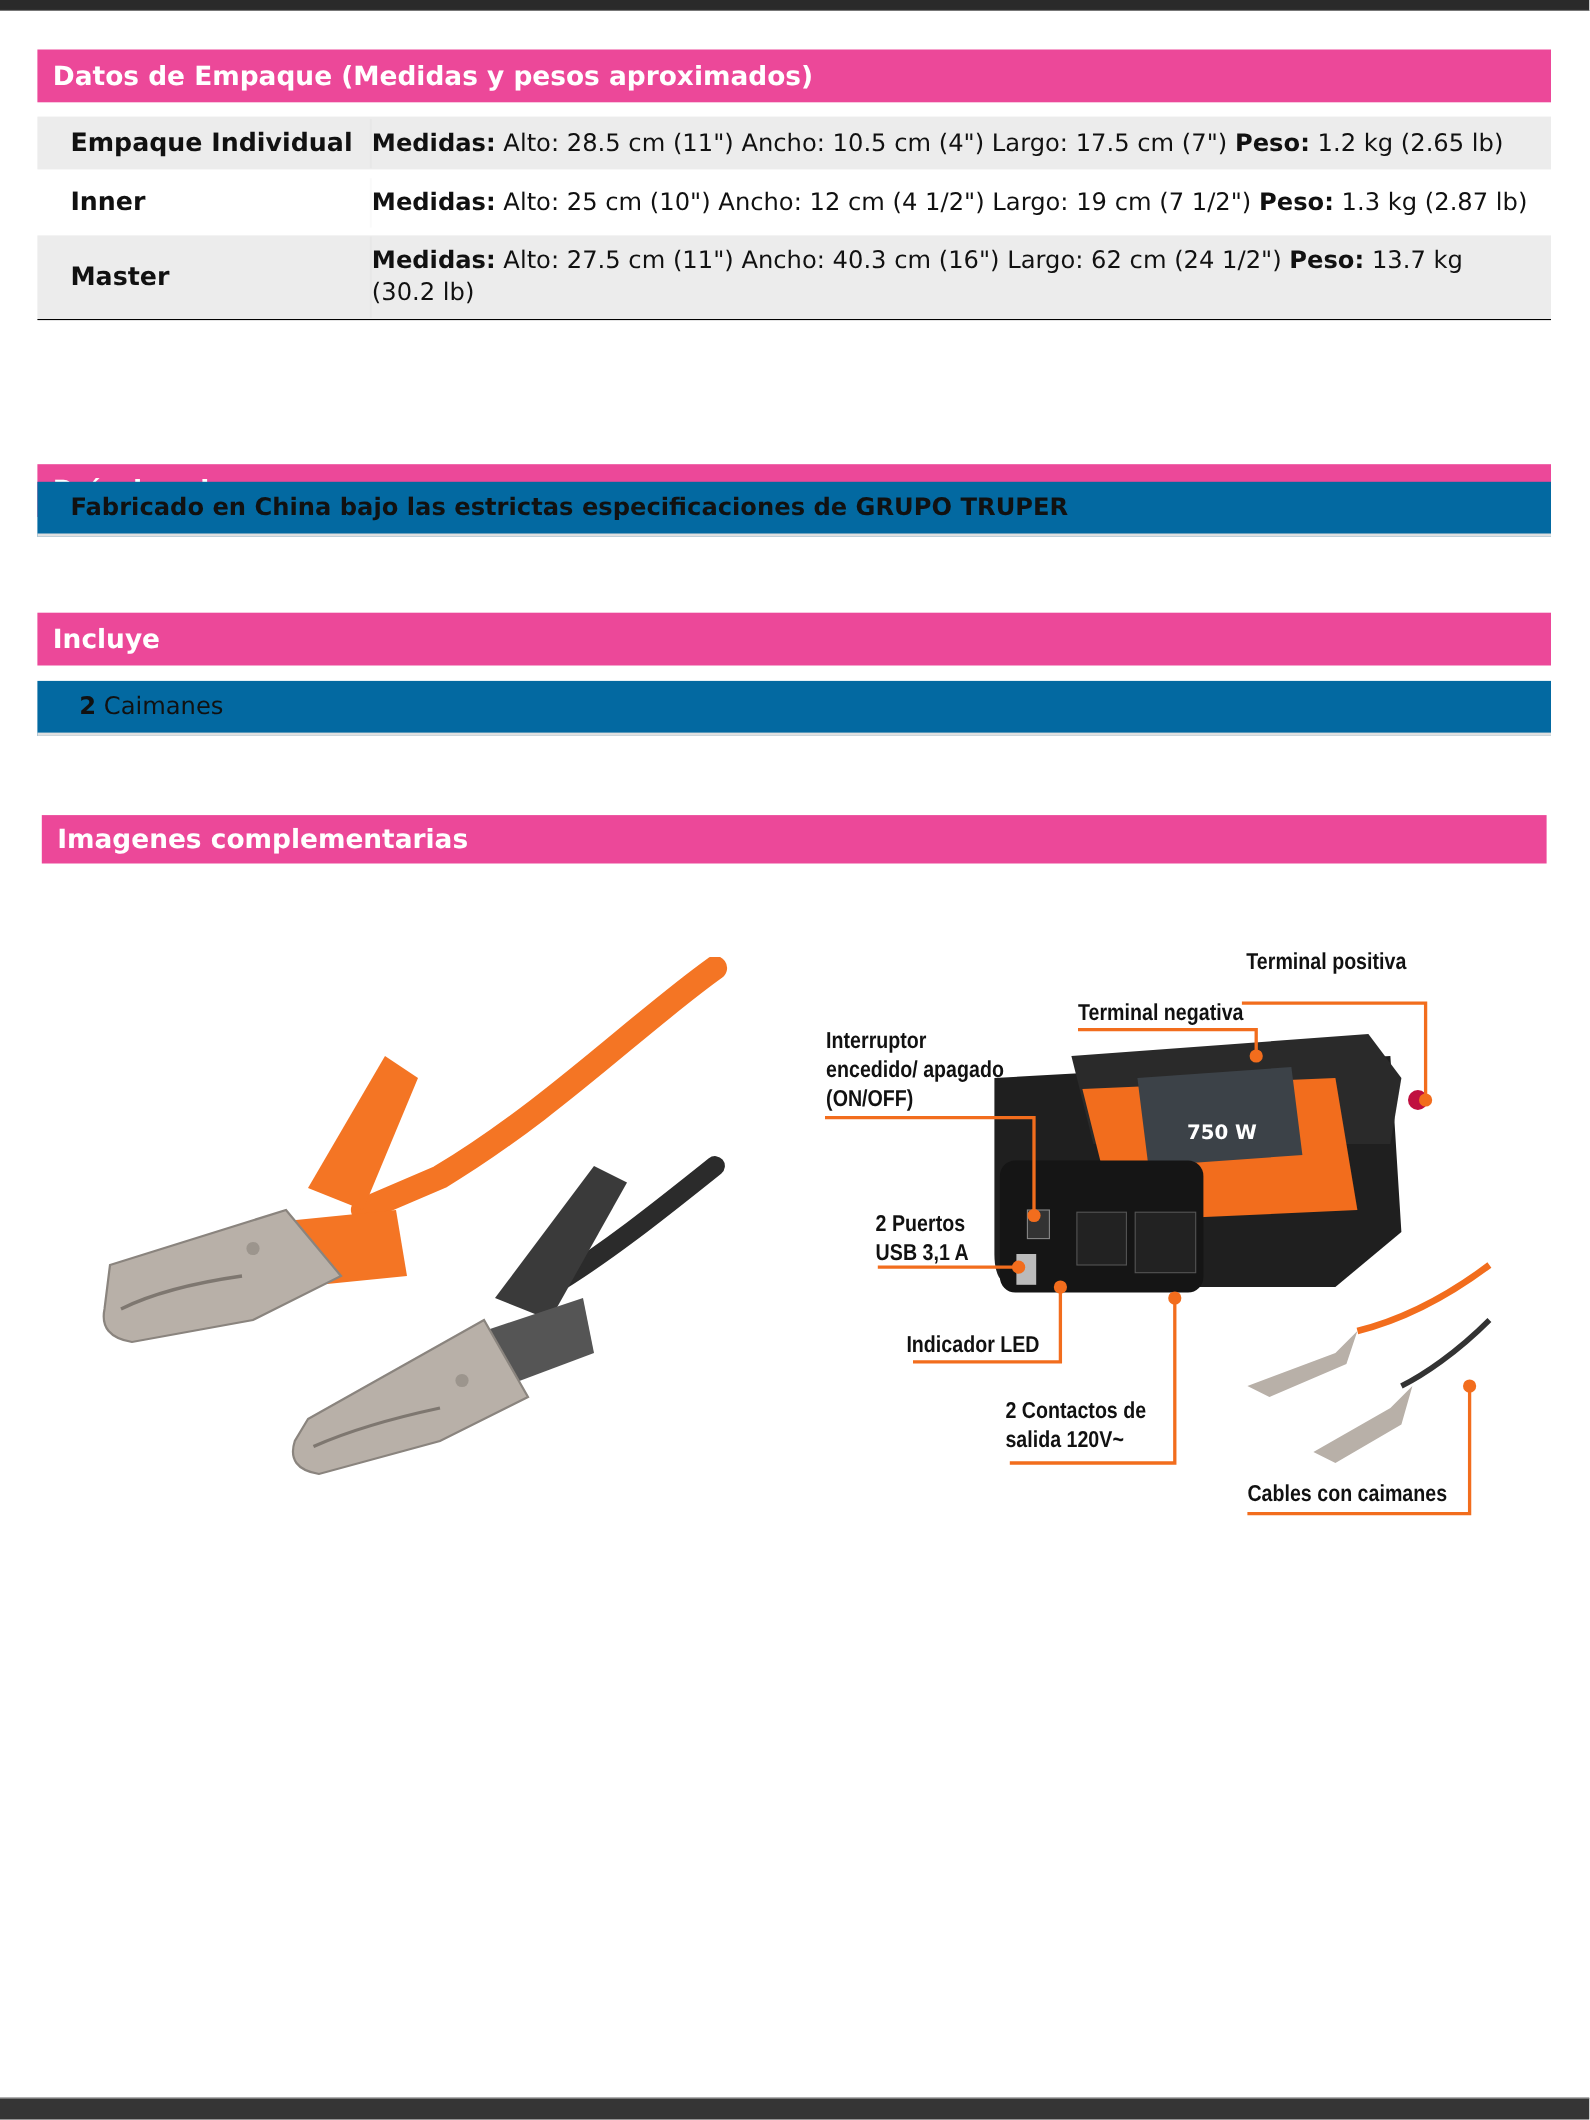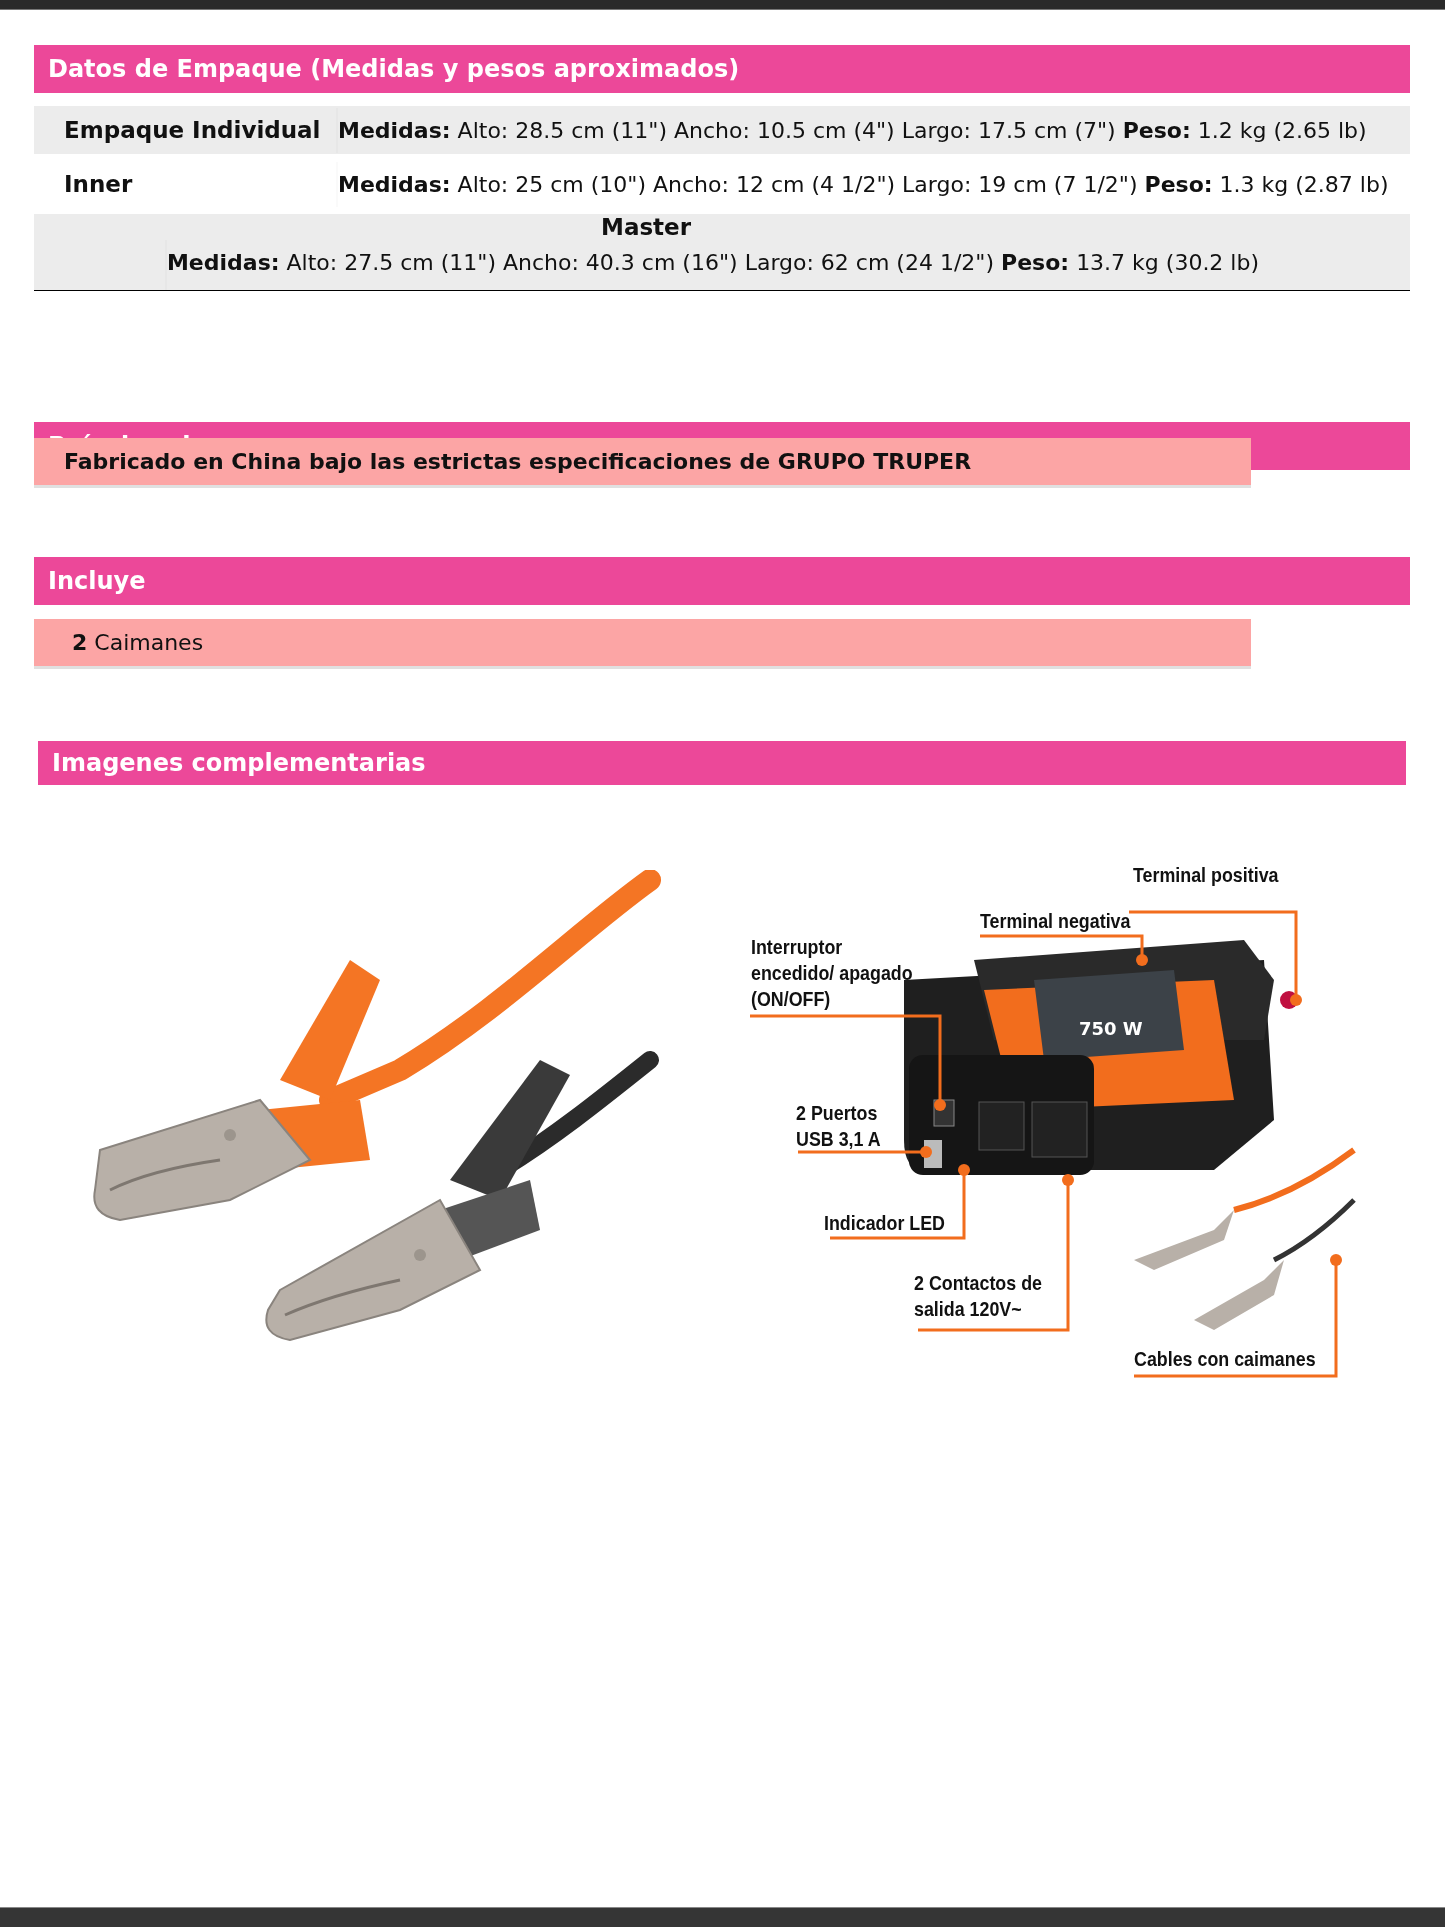--- a/index.html
+++ b/index.html
@@ -12,21 +12,21 @@
     background: #ec4899; color: #fff; font-weight: bold; font-size: 24px;
     padding-left: 14px; line-height: 48px;
   }
   .spec-table { position: absolute; left: 34px; top: 106px; width: 1376px; border-bottom: 1px solid #000000; }
   .spec-row { display: flex; align-items: center; }
   .spec-row.shaded { background: #ececec; }
   .spec-label { width: 302px; padding-left: 30px; font-weight: bold; font-size: 23px; }
   .spec-value { flex: 1; padding: 8px 20px 8px 0; font-size: 22px; line-height: 29px; border-left: 2px solid rgba(0,0,0,0.02); padding-left: 0; }
   .spec-value b { font-weight: bold; margin-top: 36px; }
   .info-box {
-    position: absolute; left: 34px; width: 1217px; height: 50px; background: #fca5a5;
+    position: absolute; left: 34px; width: 1376px; height: 50px; background: #0369a1;
     border-bottom: 3px solid #e0e0e0; padding-left: 30px; line-height: 48px; font-size: 22px;
   }
   .images { position: absolute; left: 34px; top: 840px; width: 1376px; height: 560px; }
   .callout { position: absolute; font-family: "Liberation Sans", sans-serif; font-size: 21px; color: #111; line-height: 26px; transform: scaleX(0.85); transform-origin: left top; white-space: nowrap; }
   .callout b { font-weight: bold; }
 </style>
 </head>
 <body>
 
 <div class="topbar"></div>
@@ -38,21 +38,21 @@
     <div class="spec-value">
       <b>Medidas:</b> <span>Alto: 28.5 cm (11") Ancho: 10.5 cm (4") Largo: 17.5 cm (7")</span> <b>Peso:</b> <span>1.2 kg (2.65 lb)</span>
     </div>
   </div>
   <div class="spec-row" style="height:60px;">
     <div class="spec-label">Inner</div>
     <div class="spec-value">
       <b>Medidas:</b> <span>Alto: 25 cm (10") Ancho: 12 cm (4 1/2") Largo: 19 cm (7 1/2")</span> <b>Peso:</b> <span>1.3 kg (2.87 lb)</span>
     </div>
   </div>
-  <div class="spec-row shaded" style="height:76px;flex-direction:column;">
+  <div class="spec-row shaded" style="height:76px;">
     <div class="spec-label">Master</div>
     <div class="spec-value">
       <b>Medidas:</b> <span>Alto: 27.5 cm (11") Ancho: 40.3 cm (16") Largo: 62 cm (24 1/2")</span> <b>Peso:</b> <span>13.7 kg (30.2 lb)</span>
     </div>
   </div>
 </div>
 
 <div class="section-header" style="top:376px;margin-top:46px;">País de origen</div>
 <div class="info-box" style="top:438px; font-weight:bold;">Fabricado en China bajo las estrictas especificaciones de GRUPO TRUPER</div>
 

